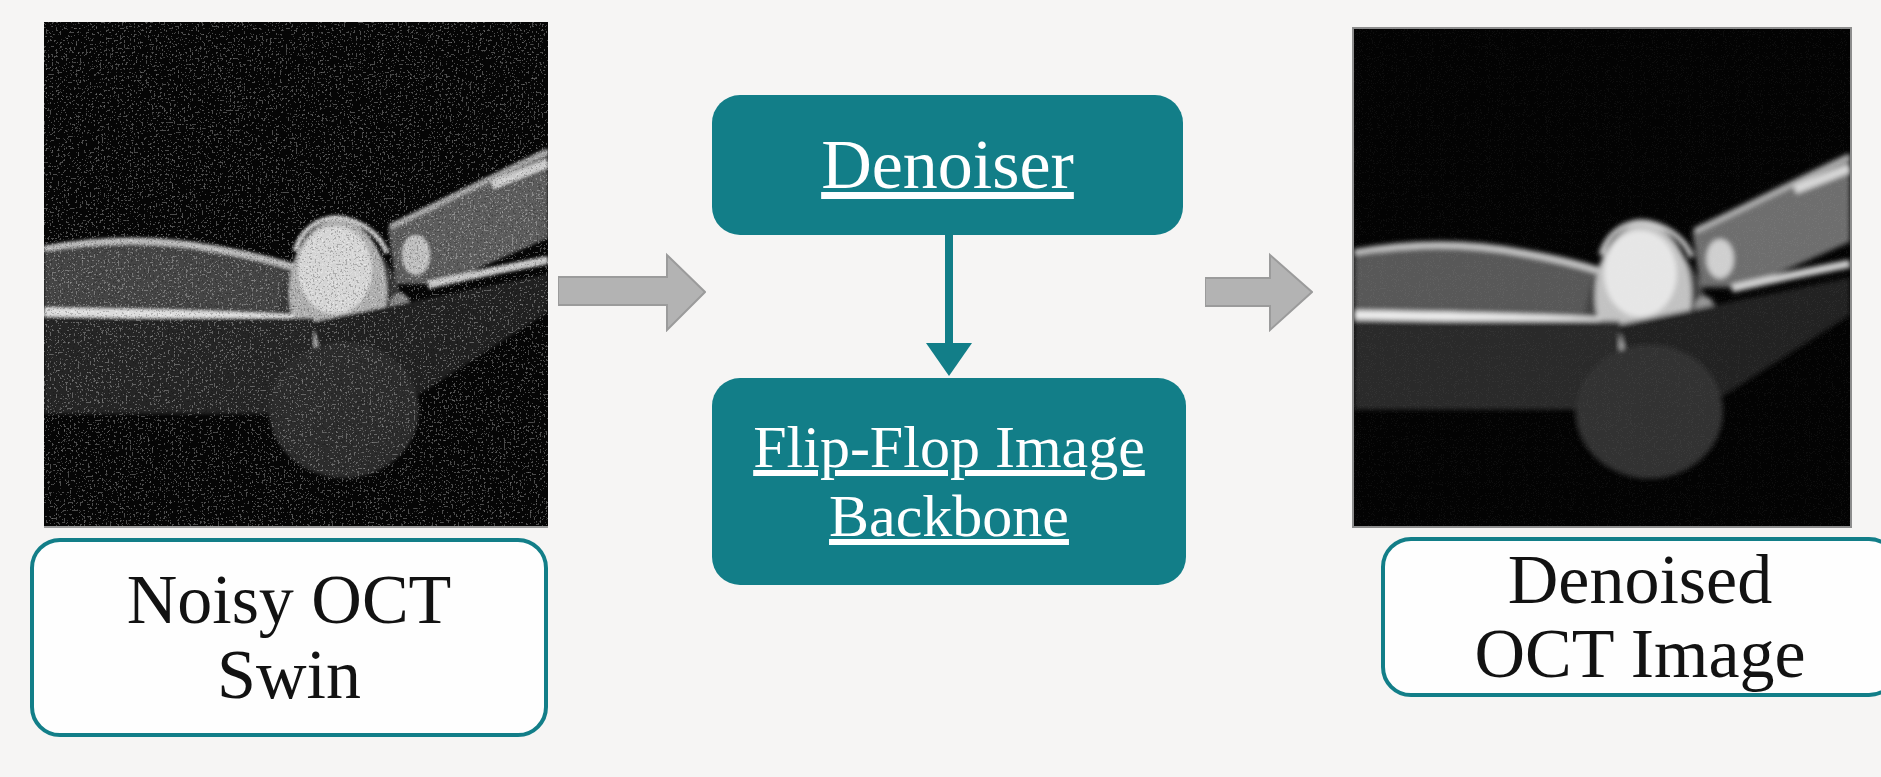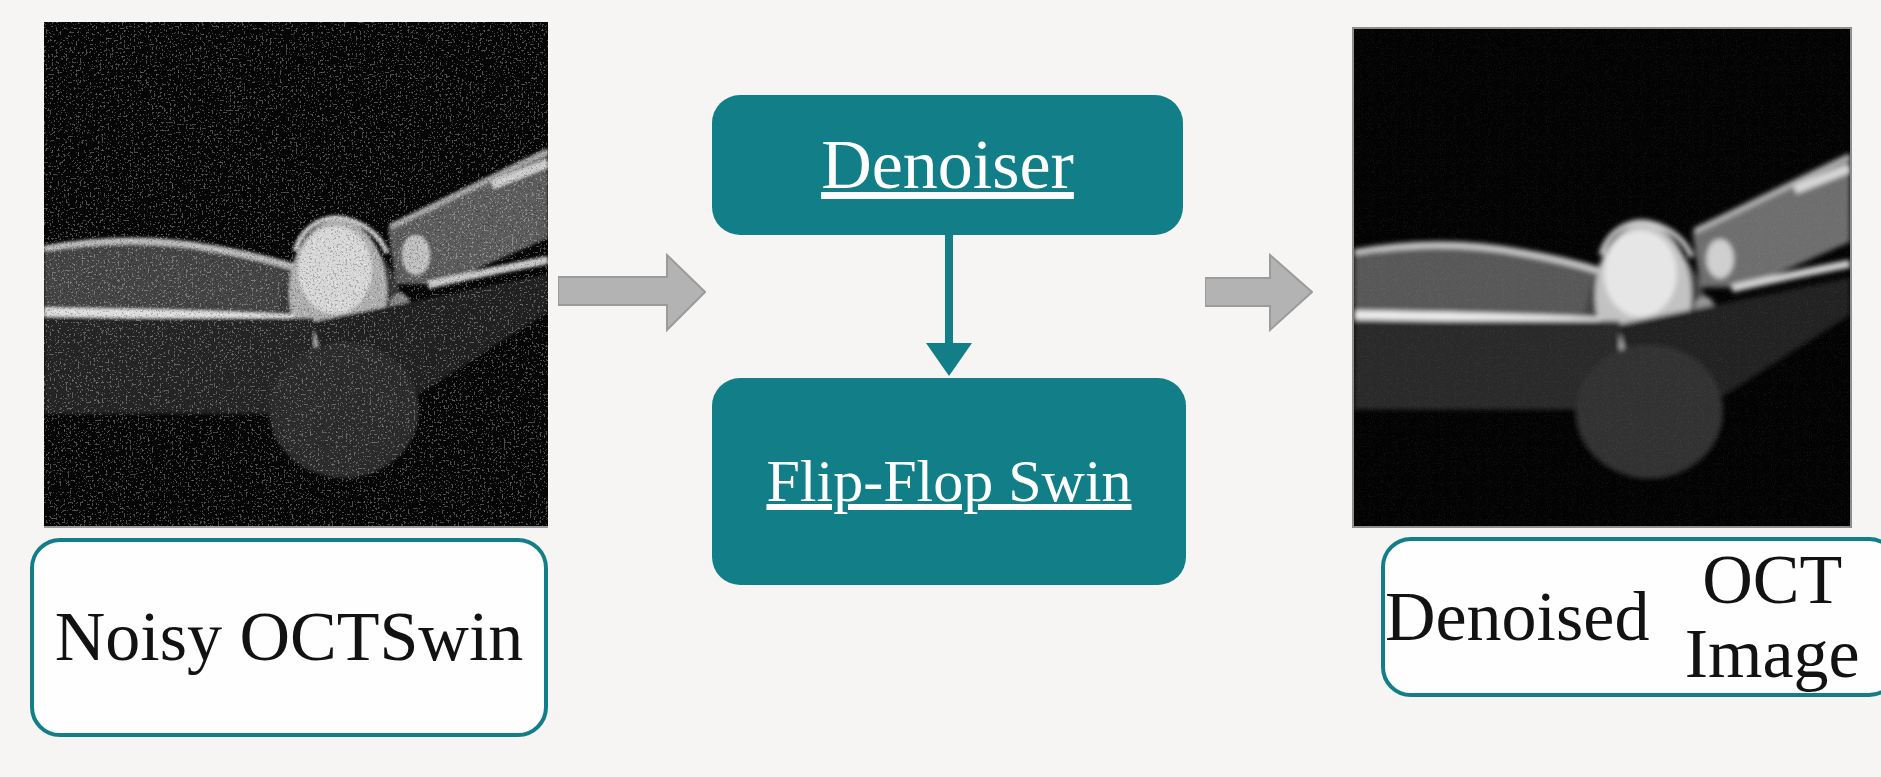--- a/index.html
+++ b/index.html
@@ -15,21 +15,21 @@
   .oct-fig{background:#000;margin:0;padding:0;}
   .oct-fig svg{display:block;width:100%;height:100%;isolation:isolate;}
   #noisyFig{left:44px;top:22px;width:504px;height:504px;border-bottom:2px solid #9a9a9a;}
   #denoisedFig{left:1352px;top:27px;width:500px;height:501px;border:2px solid #8d8d8d;box-sizing:border-box;}
 
   
   .cap{
     background:#fefefe;
     border:4px solid #127e88;
     border-radius:30px;
-    display:flex;justify-content:center;align-items:center;
+    display:flex;flex-direction:column;justify-content:center;align-items:center;
     color:#121212;font-size:70px;line-height:1.06;
     box-sizing:border-box;text-align:center;
   }
   #noisyCap{left:30px;top:538px;width:518px;height:199px;}
   #denoisedCap{left:1345px;top:537px;width:518px;height:160px;margin-left:36px;}
 
   
   .node{
     background:#127e88;color:#ffffff;border-radius:28px;
     display:flex;flex-direction:column;justify-content:center;align-items:center;
@@ -134,21 +134,22 @@
 <div class="node abs" id="denoiserNode">
   <span class="node-line">Denoiser</span>
 </div>
 
 <svg class="abs" id="arrowDown" viewBox="0 0 46 142">
   <rect x="19" y="0" width="8" height="110" fill="#127e88"></rect>
   <polygon points="0,108 46,108 23,141" fill="#127e88"></polygon>
 </svg>
 
 <div class="node abs" id="backboneNode">
-  <span class="node-line">Flip-Flop Swin</span>
+  <span class="node-line">Flip-Flop Image</span>
+  <span class="node-line">Backbone</span>
 </div>
 
 <svg class="abs" id="arrowR" viewBox="0 0 108 80">
   <polygon points="0,26 65,26 65,3 107,40 65,78 65,54 0,54" stroke="#9b9b9b" stroke-width="2" fill="#b3b3b3"></polygon>
 </svg>
 
 <figure class="oct-fig abs" id="denoisedFig">
   <svg viewBox="0 0 504 504" preserveAspectRatio="none">
     <defs>
       <filter id="blurB" x="-10%" y="-10%" width="120%" height="120%">

